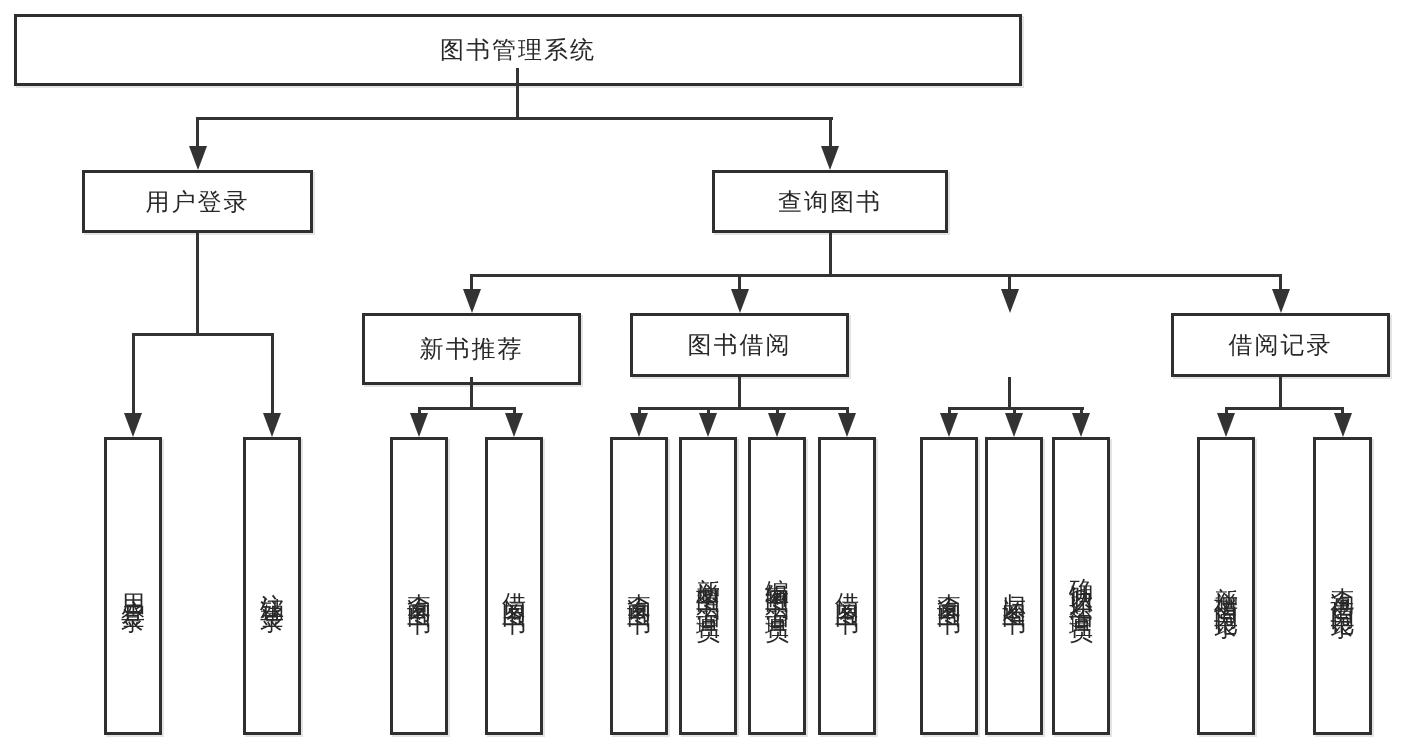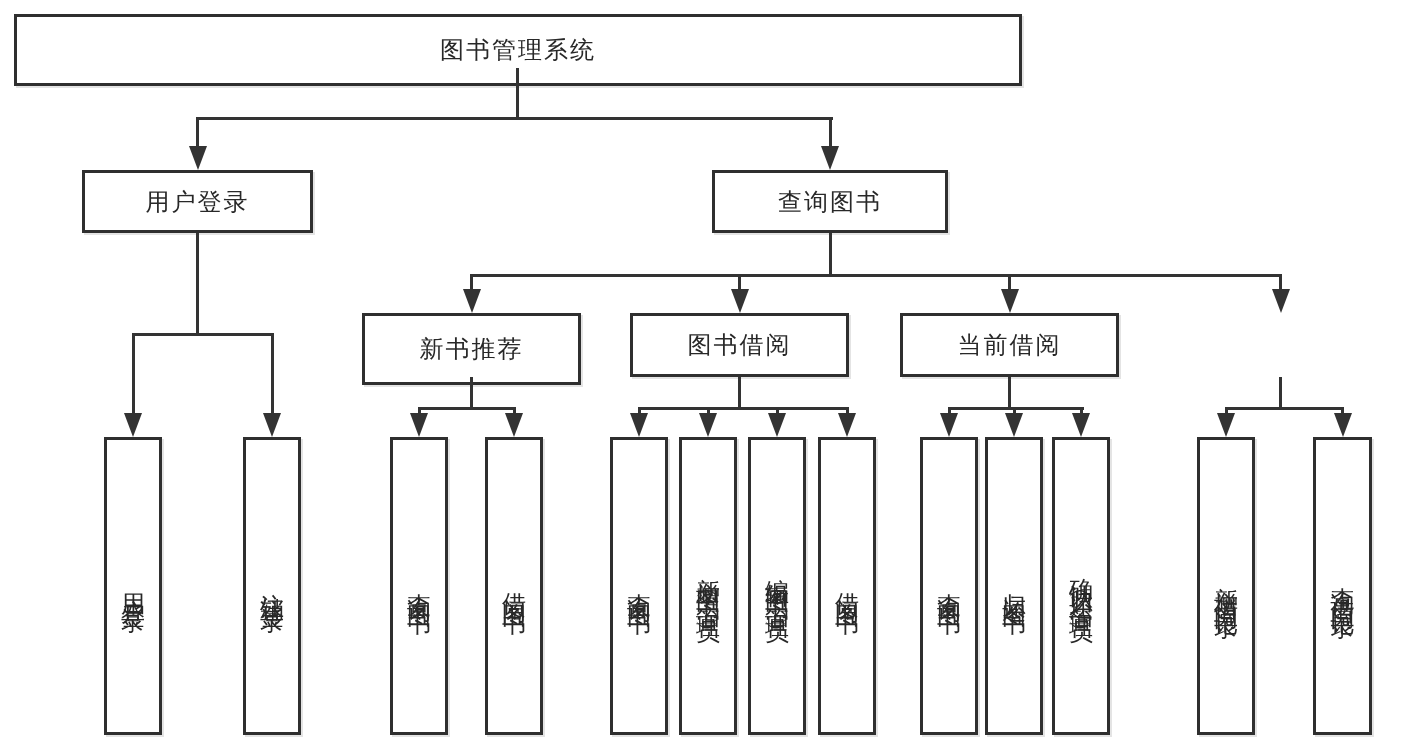--- a/index.html
+++ b/index.html
@@ -78,22 +78,22 @@
   <div class="node" style="left:712px; top:170px; width:236px; height:63px;">
     <span class="h-label">查询图书</span>
   </div>
 
   <div class="node" style="left:362px; top:313px; width:219px; height:72px;">
     <span class="h-label">新书推荐</span>
   </div>
   <div class="node" style="left:630px; top:313px; width:219px; height:64px;">
     <span class="h-label">图书借阅</span>
   </div>
-  <div class="node" style="left:900px; top:313px; width:219px; height:64px;">
-    <span class="h-label">当前借阅</span>
+  <div class="node" style="left:1171px; top:313px; width:219px; height:64px;">
+    <span class="h-label">借阅记录</span>
   </div>
 
   <div class="node" style="left:104px; top:437px; width:58px; height:298px;">
     <span class="v-label">用户登录</span>
   </div>
   <div class="node" style="left:243px; top:437px; width:58px; height:298px;">
     <span class="v-label">注销登录</span>
   </div>
 
   <div class="node" style="left:390px; top:437px; width:58px; height:298px;">

